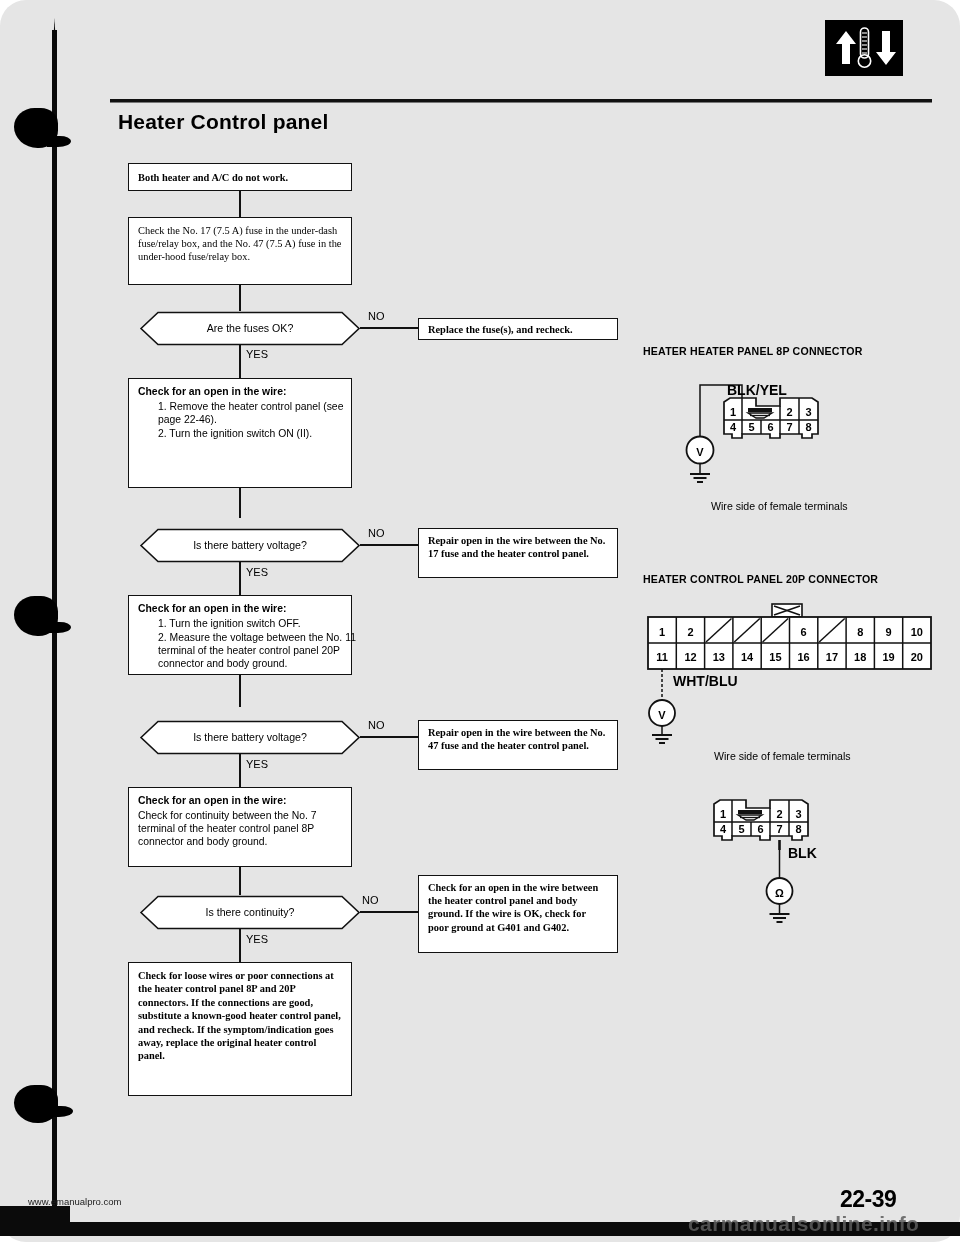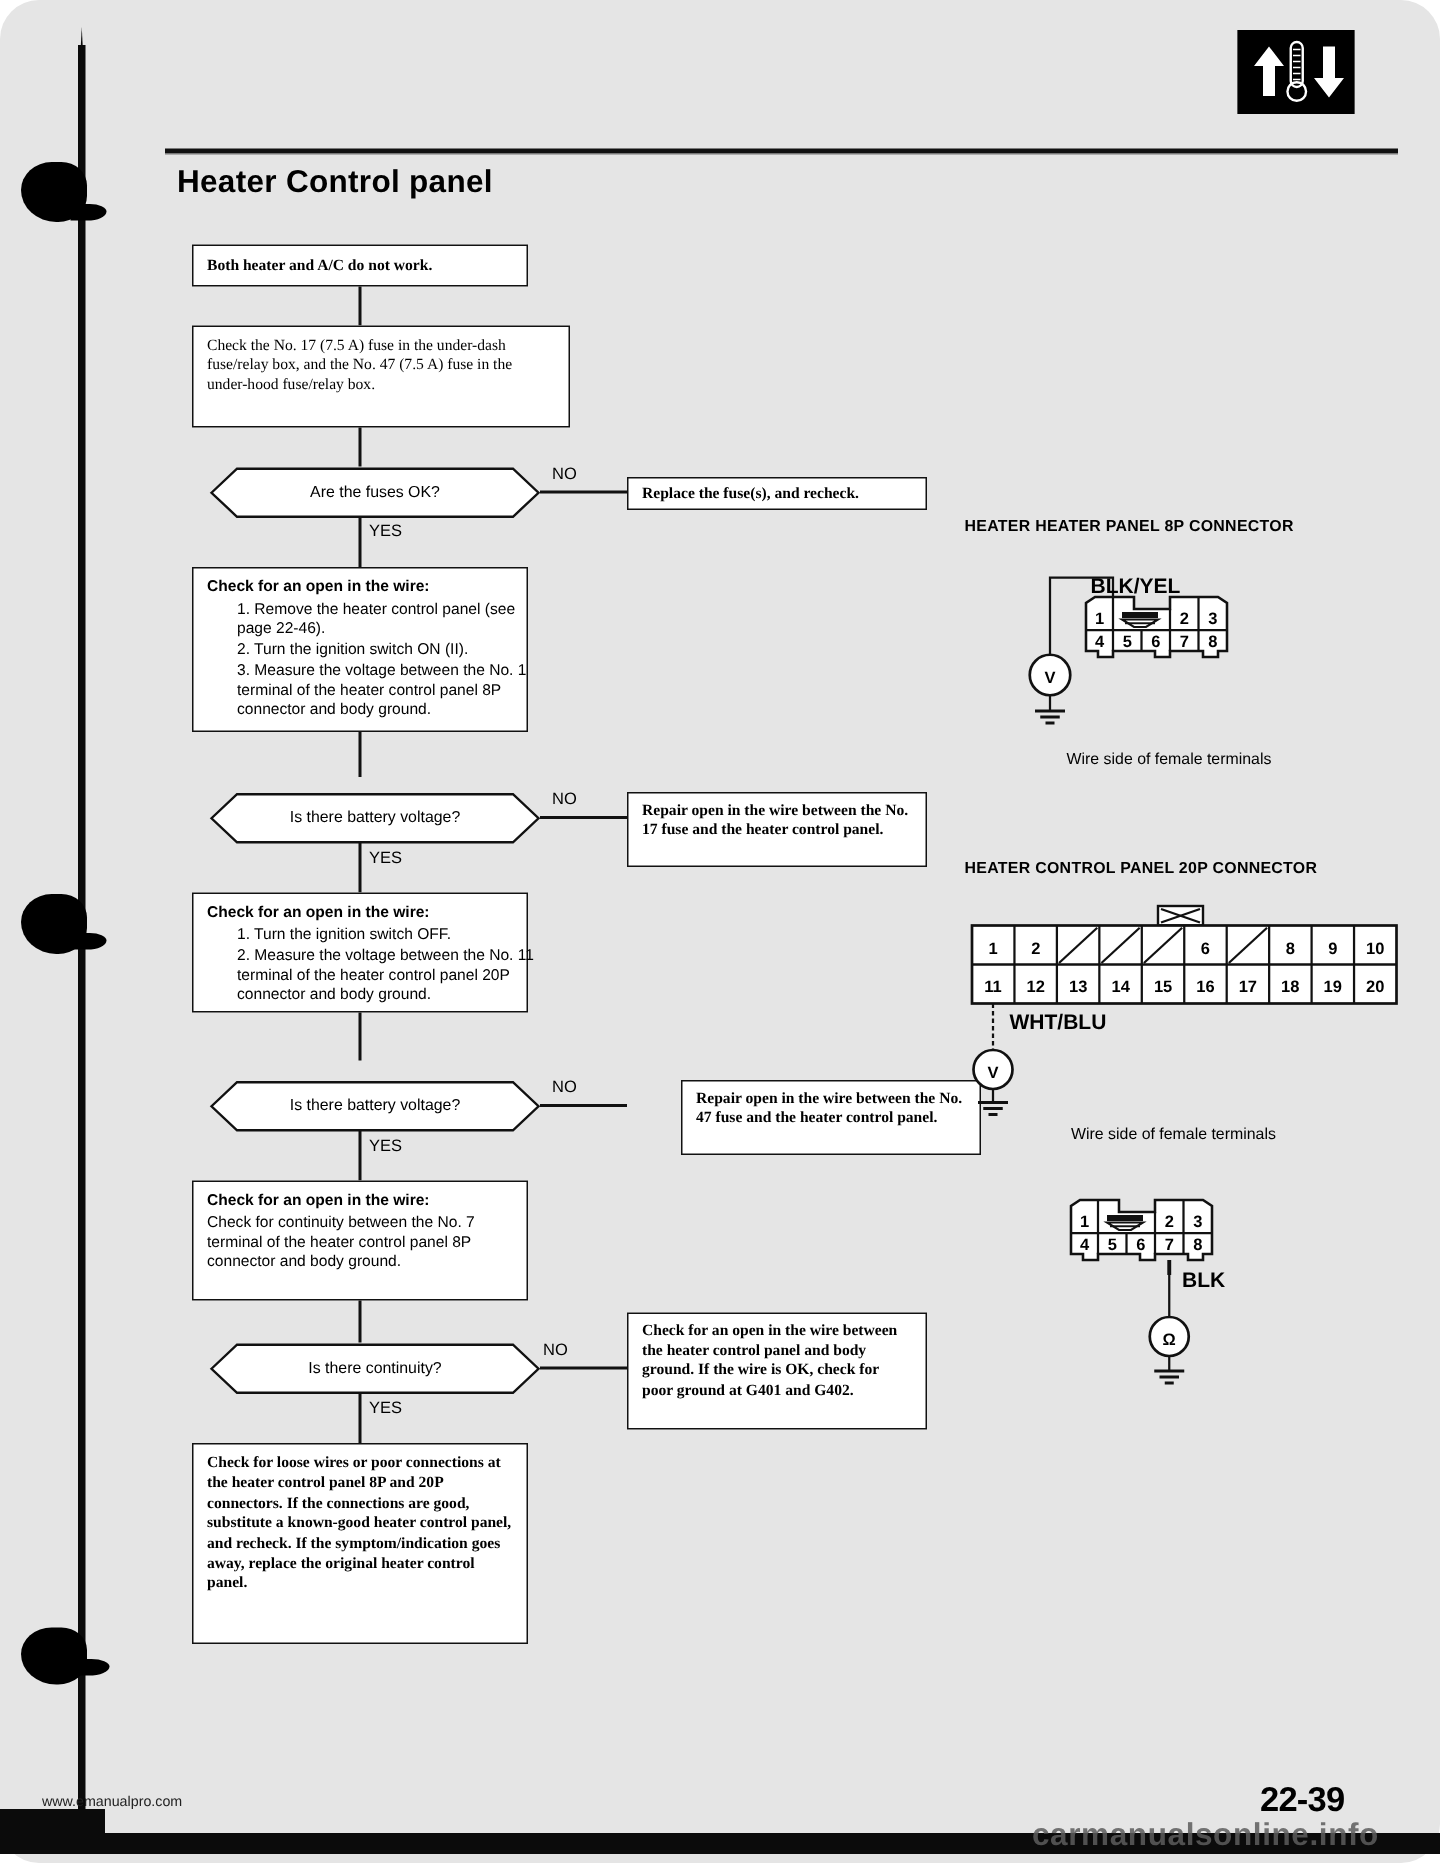--- a/index.html
+++ b/index.html
@@ -104,21 +104,21 @@
 
       <path d="M57 11 L57 32 L51 32 L61 45 L71 32 L65 32 L65 11 Z" fill="#fff"></path>
     </svg>
   </div>
 
   <div class="fbox" style="left:128px;top:163px;width:224px;height:28px;">
     <div class="btxt bold pad" style="padding-top:7px;">Both heater and A/C do not work.</div>
   </div>
   <div class="line vline" style="left:239px;top:191px;height:26px;"></div>
 
-  <div class="fbox" style="left:128px;top:217px;width:252px;height:68px;">
+  <div class="fbox" style="left:128px;top:217px;width:224px;height:68px;">
     <div class="btxt pad">Check the No. 17 (7.5 A) fuse in the under-dash fuse/relay box, and the No. 47 (7.5 A) fuse in the under-hood fuse/relay box.</div>
   </div>
   <div class="line vline" style="left:239px;top:285px;height:26px;"></div>
 
   <div class="diamond" style="left:128px;top:311px;width:244px;height:35px;">
     <svg width="244" height="35" viewBox="0 0 244 35">
       <polygon points="13,17.5 30,1.5 214,1.5 231,17.5 214,33.5 30,33.5" fill="#fff" stroke="#111" stroke-width="1.6"></polygon>
     </svg>
     <div class="dtxt" style="top:11px;">Are the fuses OK?</div>
   </div>
@@ -128,21 +128,20 @@
   <div class="lbl" style="left:246px;top:348px;">YES</div>
 
   <div class="fbox" style="left:418px;top:318px;width:200px;height:22px;">
     <div class="btxt bold pad" style="padding-top:4px;">Replace the fuse(s), and recheck.</div>
   </div>
 
   <div class="fbox" style="left:128px;top:378px;width:224px;height:110px;">
     <div class="btxt bold" style="position:absolute;left:9px;top:6px;">Check for an open in the wire:</div>
     <div class="btxt" style="position:absolute;left:9px;top:21px;width:205px;text-indent:0;padding-left:20px;">1.  Remove the heater control panel (see page 22-46).</div>
     <div class="btxt" style="position:absolute;left:9px;top:48px;width:205px;padding-left:20px;">2.  Turn the ignition switch ON (II).</div>
-    <div class="btxt" style="position:absolute;left:9px;top:62px;width:205px;padding-left:20px;">3.  Measure the voltage between the No. 1 terminal of the heater control panel 8P connector and body ground.</div>
   </div>
   <div class="line vline" style="left:239px;top:488px;height:30px;"></div>
 
   <div class="diamond" style="left:128px;top:528px;width:244px;height:35px;">
     <svg width="244" height="35" viewBox="0 0 244 35">
       <polygon points="13,17.5 30,1.5 214,1.5 231,17.5 214,33.5 30,33.5" fill="#fff" stroke="#111" stroke-width="1.6"></polygon>
     </svg>
     <div class="dtxt" style="top:11px;">Is there battery voltage?</div>
   </div>
   <div class="line hline" style="left:360px;top:544px;width:58px;"></div>
@@ -165,21 +164,21 @@
     <svg width="244" height="35" viewBox="0 0 244 35">
       <polygon points="13,17.5 30,1.5 214,1.5 231,17.5 214,33.5 30,33.5" fill="#fff" stroke="#111" stroke-width="1.6"></polygon>
     </svg>
     <div class="dtxt" style="top:11px;">Is there battery voltage?</div>
   </div>
   <div class="line hline" style="left:360px;top:736px;width:58px;"></div>
   <div class="lbl" style="left:368px;top:719px;">NO</div>
   <div class="line vline" style="left:239px;top:754px;height:33px;"></div>
   <div class="lbl" style="left:246px;top:758px;">YES</div>
 
-  <div class="fbox" style="left:418px;top:720px;width:200px;height:50px;margin-left:36px;">
+  <div class="fbox" style="left:418px;top:720px;width:200px;height:50px;">
     <div class="btxt bold pad" style="padding-top:5px;">Repair open in the wire between the No. 47 fuse and the heater control panel.</div>
   </div>
 
   <div class="fbox" style="left:128px;top:787px;width:224px;height:80px;">
     <div class="btxt bold" style="position:absolute;left:9px;top:6px;">Check for an open in the wire:</div>
     <div class="btxt" style="position:absolute;left:9px;top:21px;width:203px;">Check for continuity between the No. 7 terminal of the heater control panel 8P connector and body ground.</div>
   </div>
   <div class="line vline" style="left:239px;top:867px;height:28px;"></div>
 
   <div class="diamond" style="left:128px;top:895px;width:244px;height:35px;">

